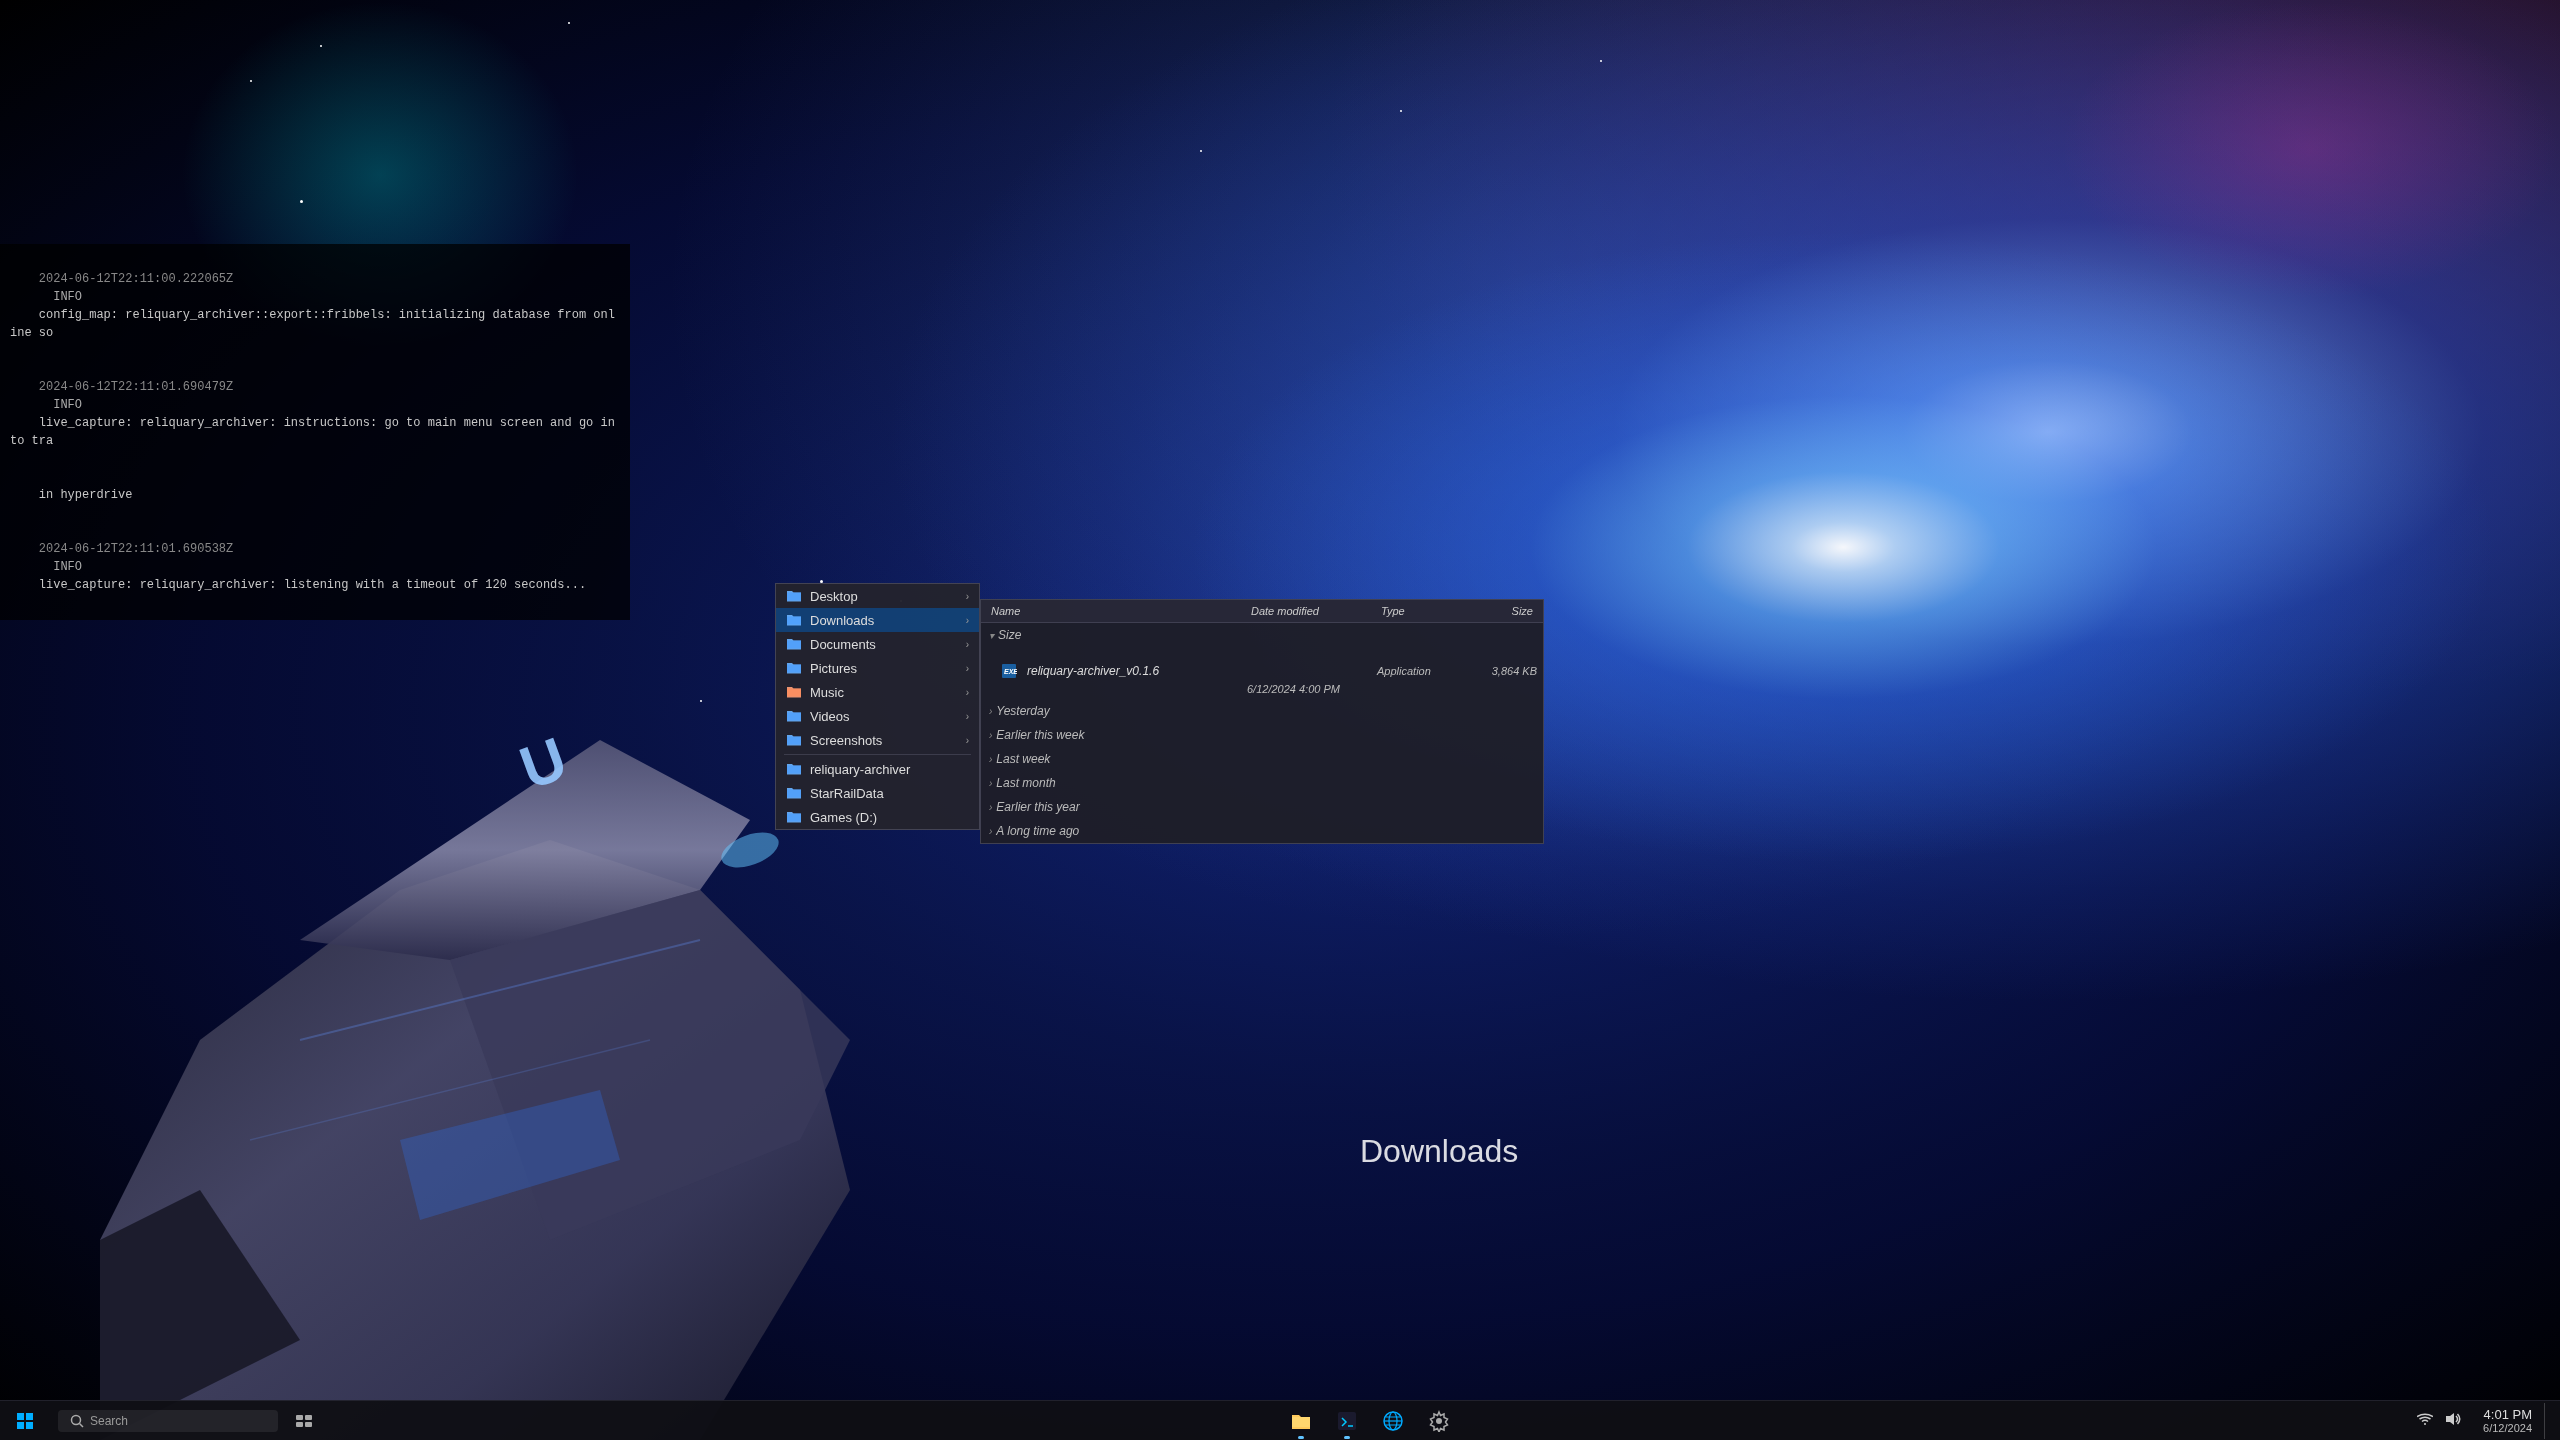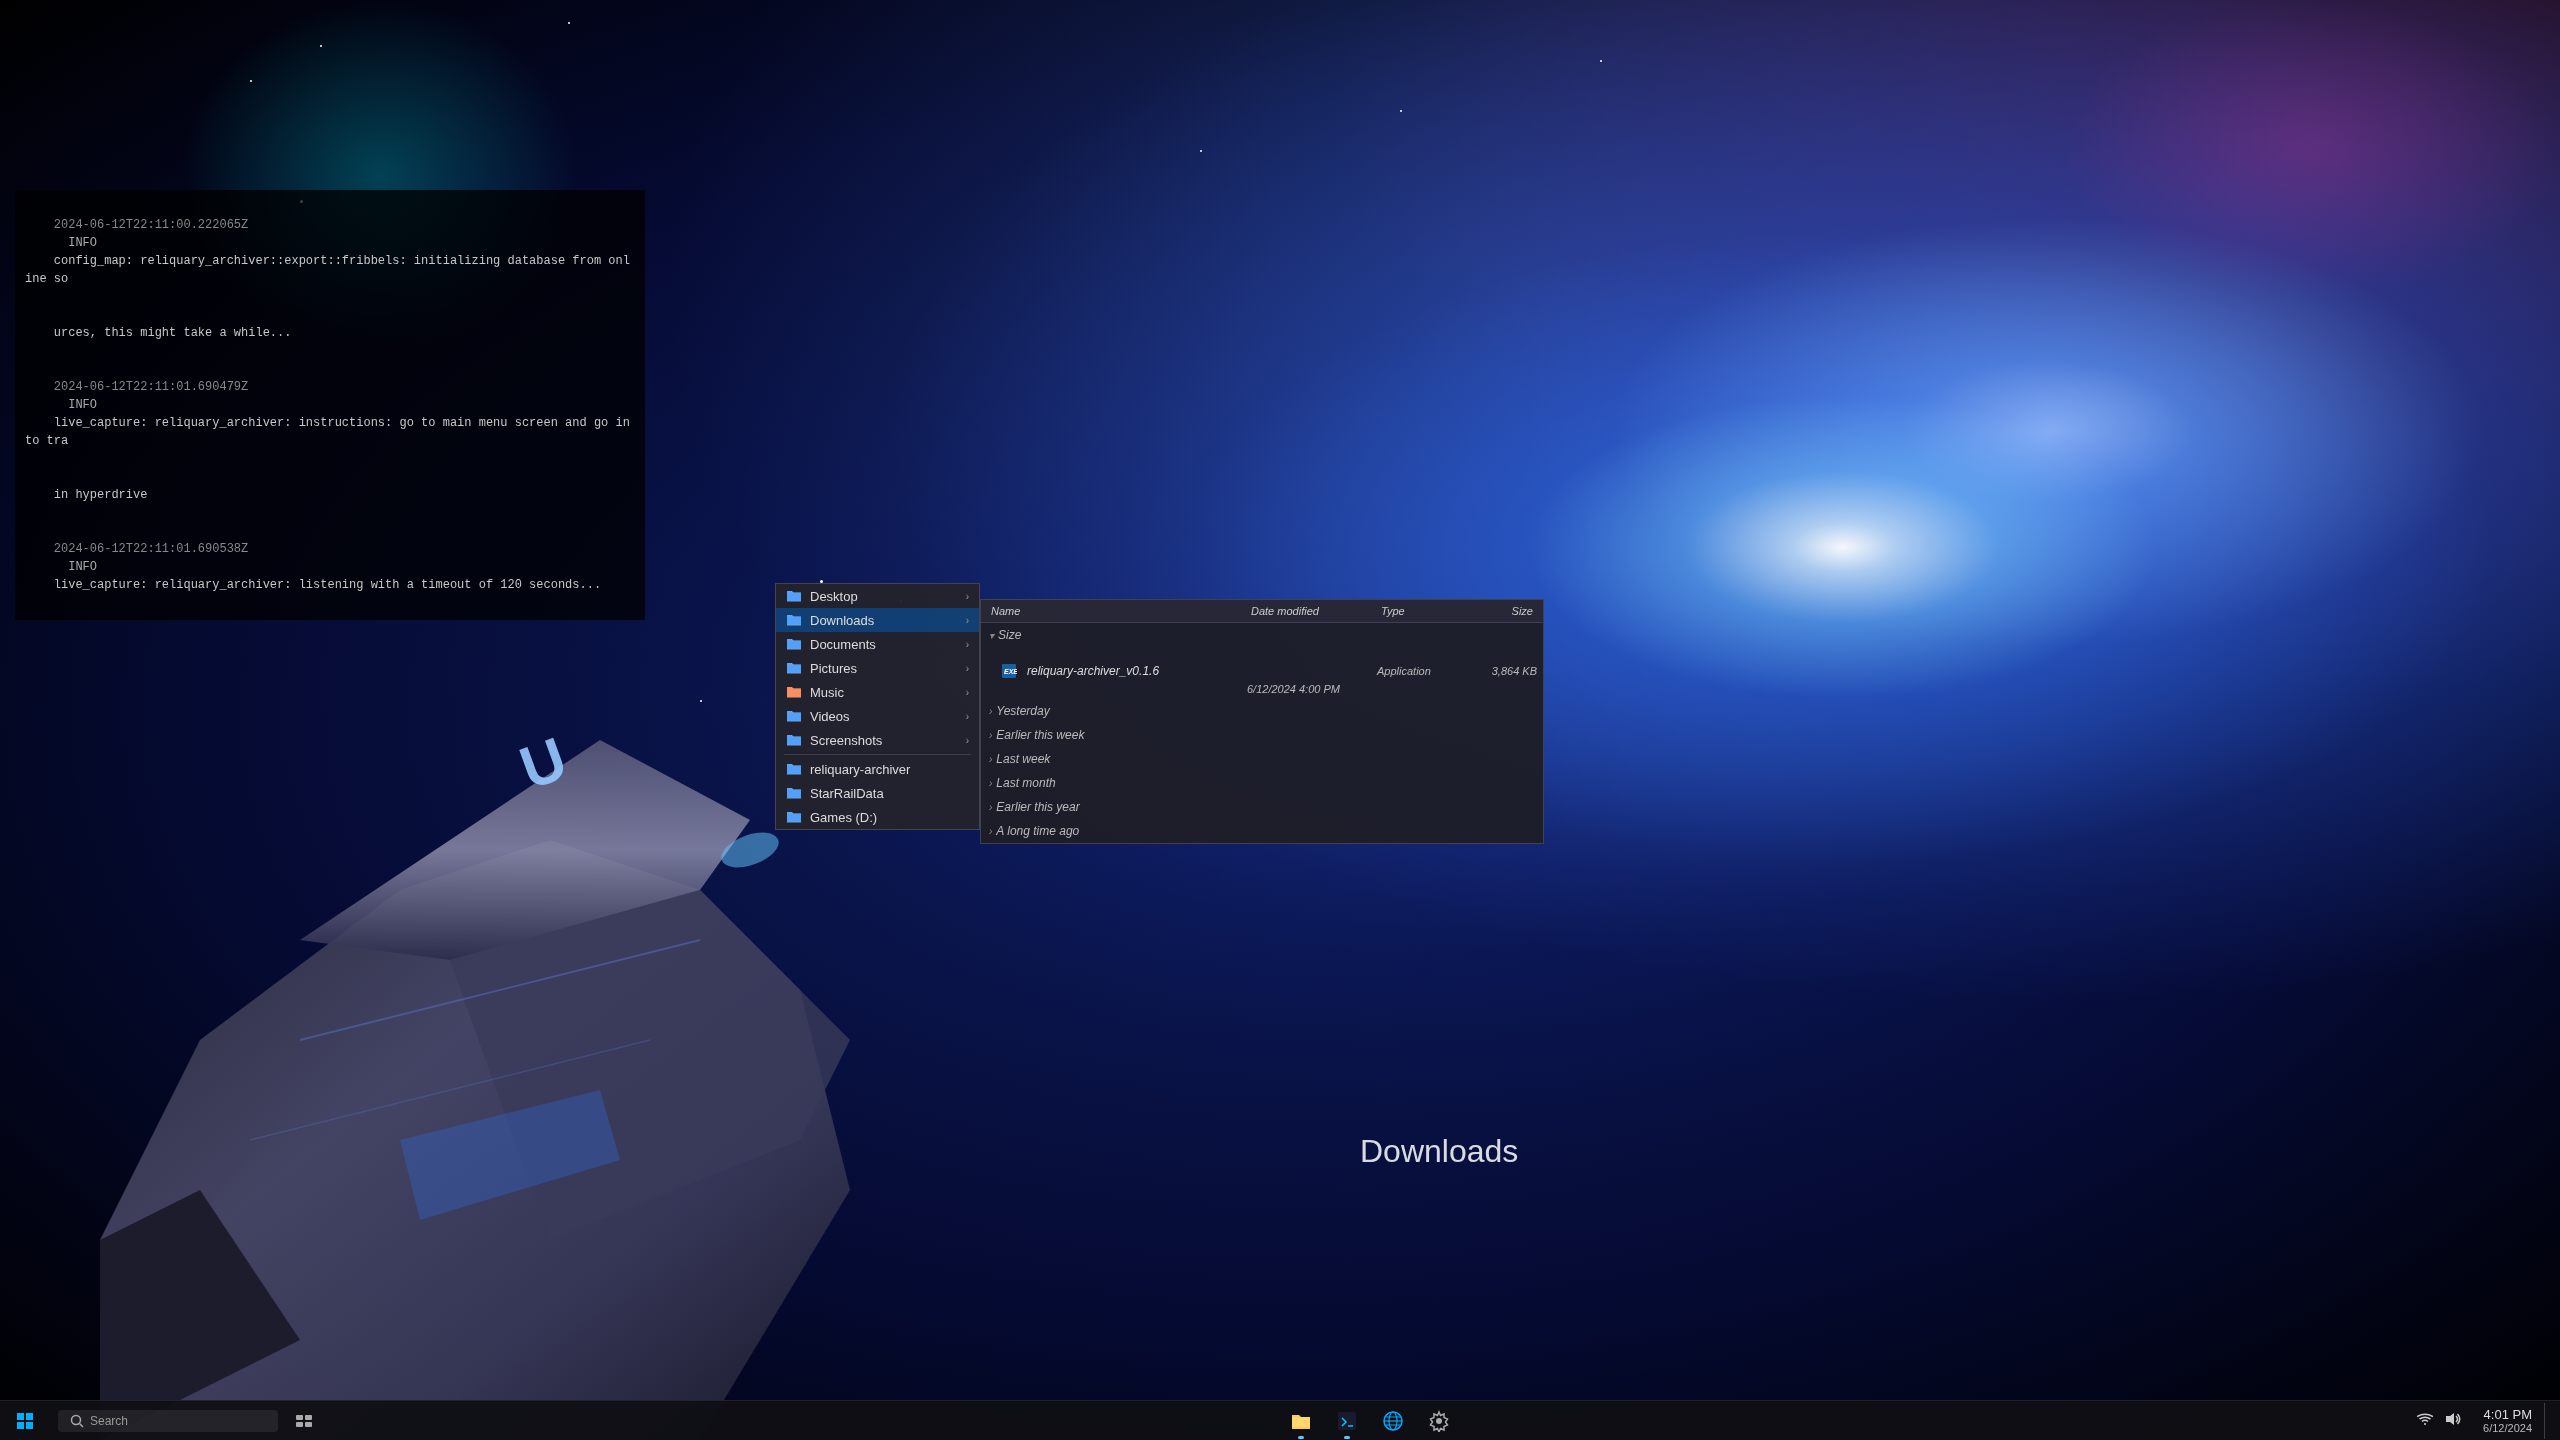--- a/index.html
+++ b/index.html
@@ -51,21 +51,20 @@
       bottom: 820px;
       left: 0;
       width: 630px;
       background: rgba(0, 0, 0, 0.75);
       padding: 8px 10px;
       font-family: 'Courier New', monospace;
       font-size: 12px;
       color: #c8c8c8;
       line-height: 1.5;
       z-index: 100;
-      margin-left: 15px;
     }
 
     .terminal-line {
       white-space: pre-wrap;
       word-break: break-all;
     }
 
     .terminal-timestamp {
       color: #888;
     }
@@ -376,23 +375,20 @@
   </svg>
 </div>
 
 <div id="terminal">
   <div class="terminal-line">
     <span class="terminal-timestamp">2024-06-12T22:11:00.222065Z</span>
     <span class="terminal-level">  INFO </span>
     <span>config_map: reliquary_archiver::export::fribbels: initializing database from online so</span>
   </div>
   <div class="terminal-line">
-    <span>urces, this might take a while...</span>
-  </div>
-  <div class="terminal-line">
     <span class="terminal-timestamp">2024-06-12T22:11:01.690479Z</span>
     <span class="terminal-level">  INFO </span>
     <span>live_capture: reliquary_archiver: instructions: go to main menu screen and go into tra</span>
   </div>
   <div class="terminal-line">
     <span>in hyperdrive</span>
   </div>
   <div class="terminal-line">
     <span class="terminal-timestamp">2024-06-12T22:11:01.690538Z</span>
     <span class="terminal-level">  INFO </span>

